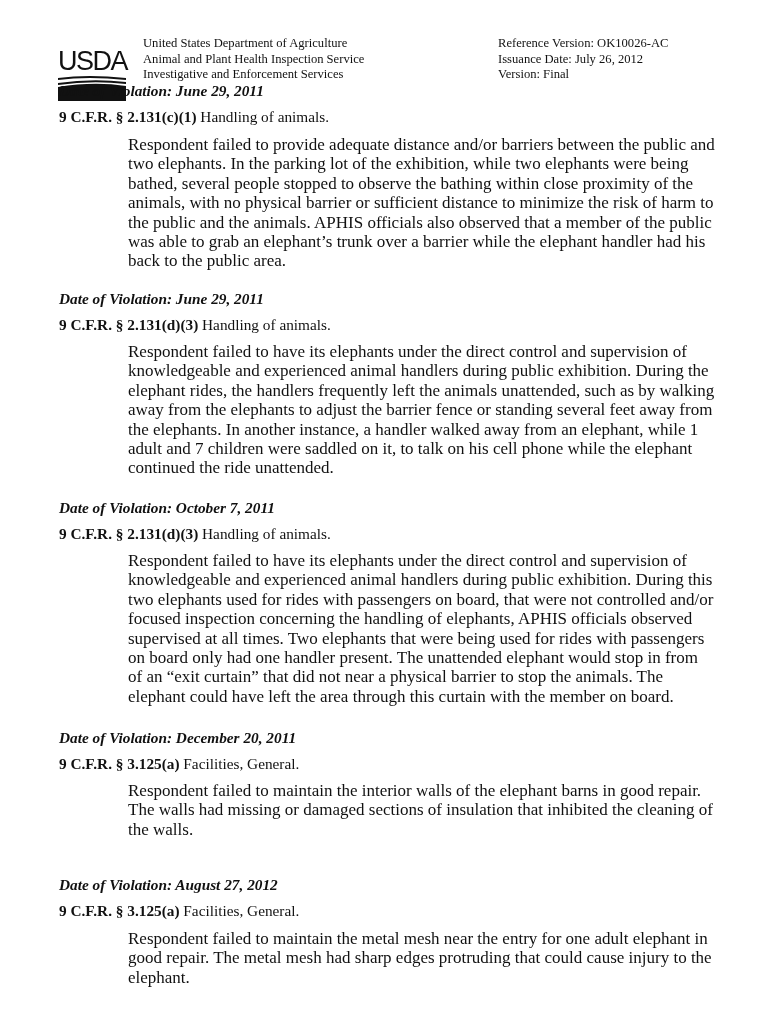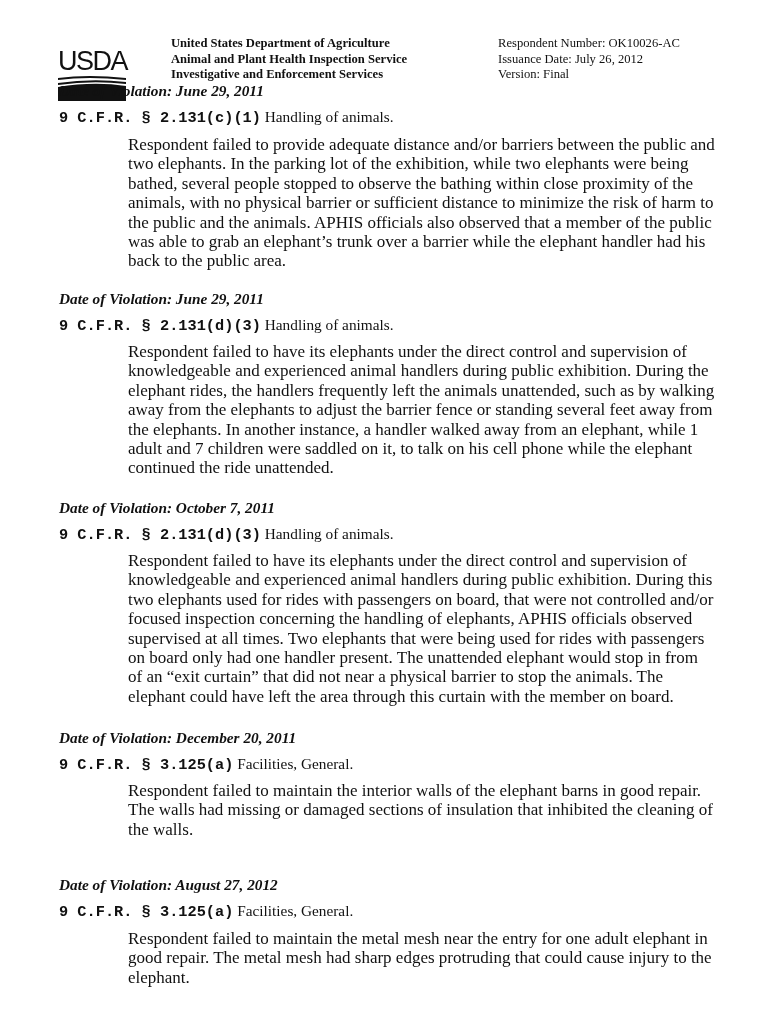--- a/index.html
+++ b/index.html
@@ -7,30 +7,30 @@
       width: 759px; height: 1024px; position: relative; overflow: hidden;
       font-family: "Liberation Serif", serif; color: #111111;
     }
     .header { position: absolute; left: 58px; top: 33px; width: 690px; height: 50px; }
     .logo { position: absolute; left: 0; top: 18px; width: 70px; height: 50px; }
     .logo-text {
       position: absolute; left: 0; top: -4px; font-family: "Liberation Sans", sans-serif;
       font-size: 27px; letter-spacing: -1.5px; color: #111; line-height: 28px;
     }
     .logo-field { position: absolute; left: 0; top: 24px; width: 68px; height: 26px; }
-    .agency { position: absolute; left: 85px; top: 3px; font-weight: bold; font-size: 12.6px; line-height: 15.6px; margin-left: 28px; }
+    .agency { position: absolute; left: 85px; top: 3px; font-weight: normal; font-size: 12.6px; line-height: 15.6px; }
     .agency div { white-space: nowrap; }
     .refblock { position: absolute; left: 440px; top: 3px; font-size: 12.6px; line-height: 15.6px; }
     .refblock div { white-space: nowrap; }
 
     .entry-date {
       position: absolute; left: 59px; font-weight: bold; font-size: 15.3px; white-space: nowrap; font-style: italic;
     }
     .entry-cfr { position: absolute; left: 59px; font-size: 15.3px; white-space: nowrap; }
-    .entry-cfr .cite { font-weight: bold; font-family: Liberation Mono, monospace; }
+    .entry-cfr .cite { font-weight: bold; }
     .entry-body {
       position: absolute; left: 128px; width: 580px; font-size: 17px; line-height: 19.4px;
     }
     .entry-body div { white-space: nowrap; }
   </style>
 </head>
 <body>
 
 <div class="header">
   <div class="logo">
@@ -40,21 +40,21 @@
       <path d="M0 8 Q34 3 68 7 L68 9 Q34 5 0 10 Z" fill="#111"></path>
       <path d="M0 12 Q36 6 68 11 L68 26 L0 26 Z" fill="#111"></path>
     </svg>
   </div>
   <div class="agency">
     <div>United States Department of Agriculture</div>
     <div>Animal and Plant Health Inspection Service</div>
     <div>Investigative and Enforcement Services</div>
   </div>
   <div class="refblock">
-    <div>Respondent Number: OK10026-AC</div>
+    <div>Reference Version: OK10026-AC</div>
     <div>Issuance Date: July 26, 2012</div>
     <div>Version: Final</div>
   </div>
 </div>
 
 <div class="entry-date" style="top:82px">Date of Violation: June 29, 2011</div>
 <div class="entry-cfr" style="top:108px">
   <span class="cite">9 C.F.R. § 2.131(c)(1)</span>
   <span>Handling of animals.</span>
 </div>

